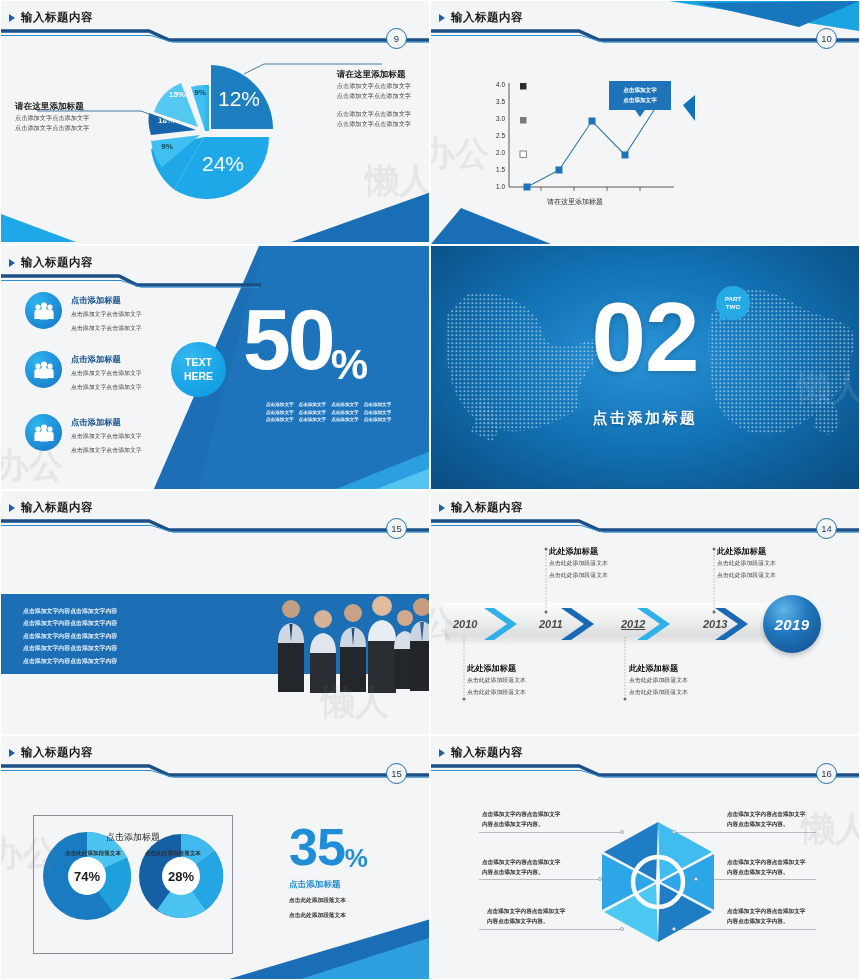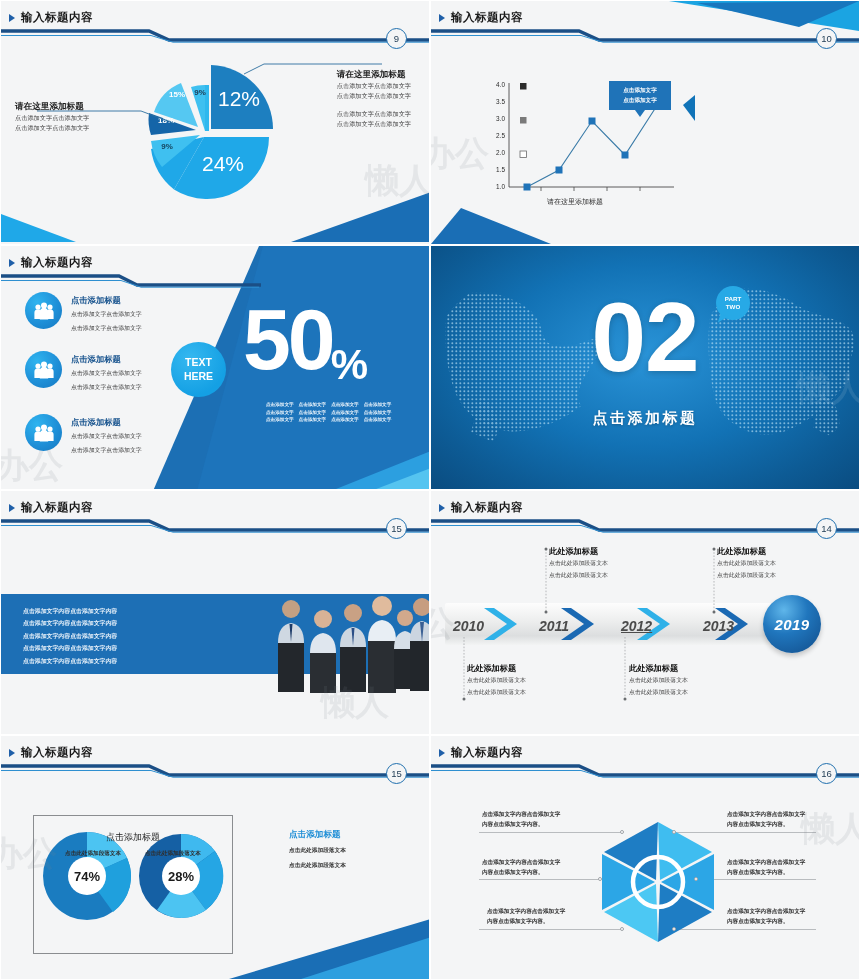--- a/index.html
+++ b/index.html
@@ -130,21 +130,21 @@
   .s13-band{position:absolute;left:0;top:103px;width:100%;height:80px;background:#1d6fb5;z-index:10;}
   .s13-txt{position:absolute;left:22px;top:114px;z-index:20;}
   .s13-txt div{font-size:5.9px;font-weight:bold;color:#eaf3fb;line-height:2.1;white-space:nowrap;}
 
   
   .s14-bar{
     position:absolute;left:14px;top:112px;width:370px;height:42px;
     background:linear-gradient(180deg,#fdfdfd 0%,#eceded 45%,#dcdedf 78%,#f3f4f4 100%);
     border-radius:2px;z-index:11;
   }
-  .s14-yr{position:absolute;font-size:14px;font-style:italic;font-weight:bold;color:#4b4b4b;z-index:14;}
+  .s14-yr{position:absolute;font-size:11px;font-style:italic;font-weight:bold;color:#4b4b4b;z-index:14;}
   .s14-ball{
     position:absolute;left:332px;top:104px;width:58px;height:58px;border-radius:50%;
     background:radial-gradient(circle at 36% 26%,#5fb6ea 0%,#2076bd 42%,#114c89 100%);
     display:flex;align-items:center;justify-content:center;z-index:16;
     box-shadow:0 3px 5px rgba(0,0,0,.2);
   }
   .s14-ball span{font-size:15px;font-style:italic;font-weight:bold;color:#fff;letter-spacing:.4px;}
   .s14-cap{position:absolute;z-index:18;}
   .s14-cap .t{font-size:8.2px;font-weight:bold;color:#141414;white-space:nowrap;}
   .s14-cap .d{font-size:5.9px;color:#3c3c3c;line-height:2.05;white-space:nowrap;}
@@ -591,20 +591,23 @@
 
     <div class="s15-cap" style="left:32px;width:200px;">
       <div class="t">点击添加标题</div>
       <div class="row">
         <span>点击此处添加段落文本</span>
         <span>点击此处添加段落文本</span>
       </div>
     </div>
 
     <div class="s15-big">
+      <div>
+        <span class="n">35</span><span class="p">%</span>
+      </div>
       <div class="t">点击添加标题</div>
       <div class="d">点击此处添加段落文本</div>
       <div class="d">点击此处添加段落文本</div>
     </div>
 
     <svg width="430" height="60" style="position:absolute;left:0;bottom:0;z-index:5">
       <path d="M430,0 L228,60 L430,60 Z" fill="#1a6eb5"></path>
       <path d="M430,18 L300,60 L430,60 Z" fill="#2e9fdf"></path>
     </svg>
     <div class="wm" style="left:-12px;top:95px;">办公</div>

